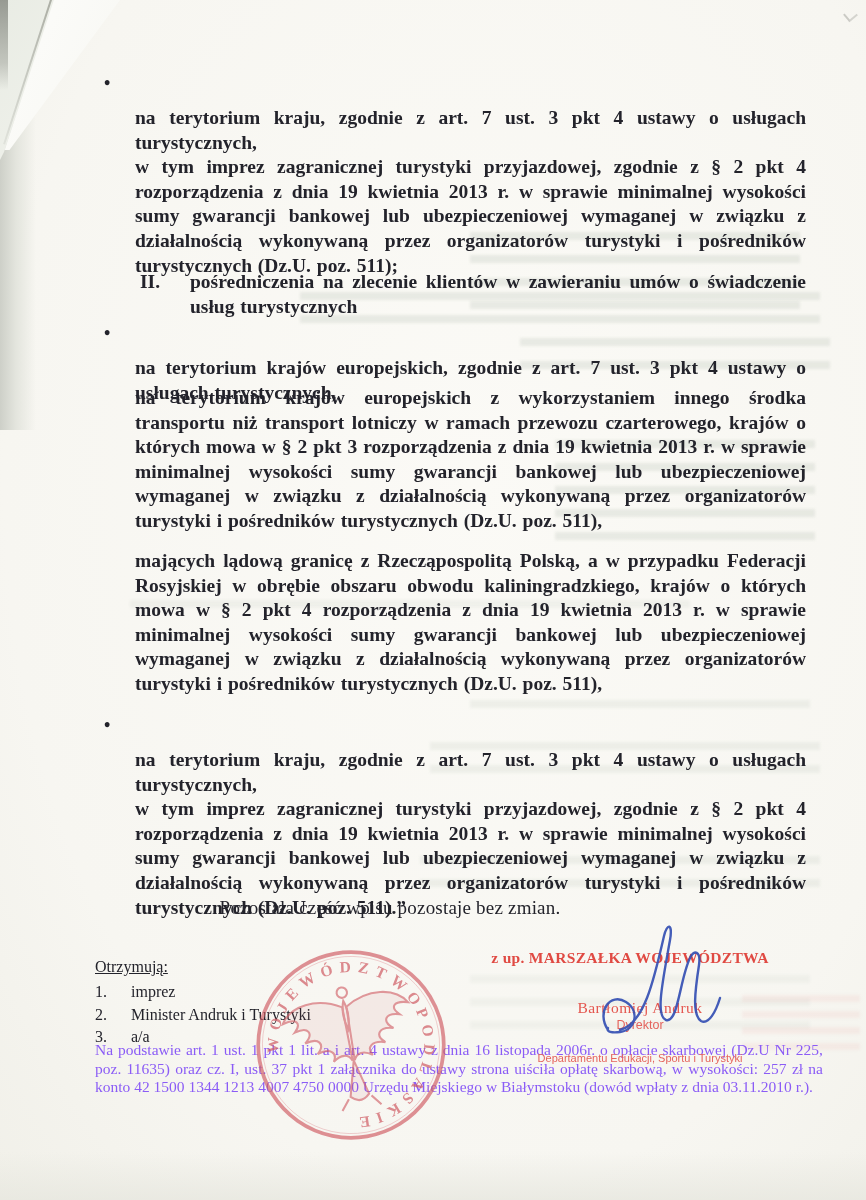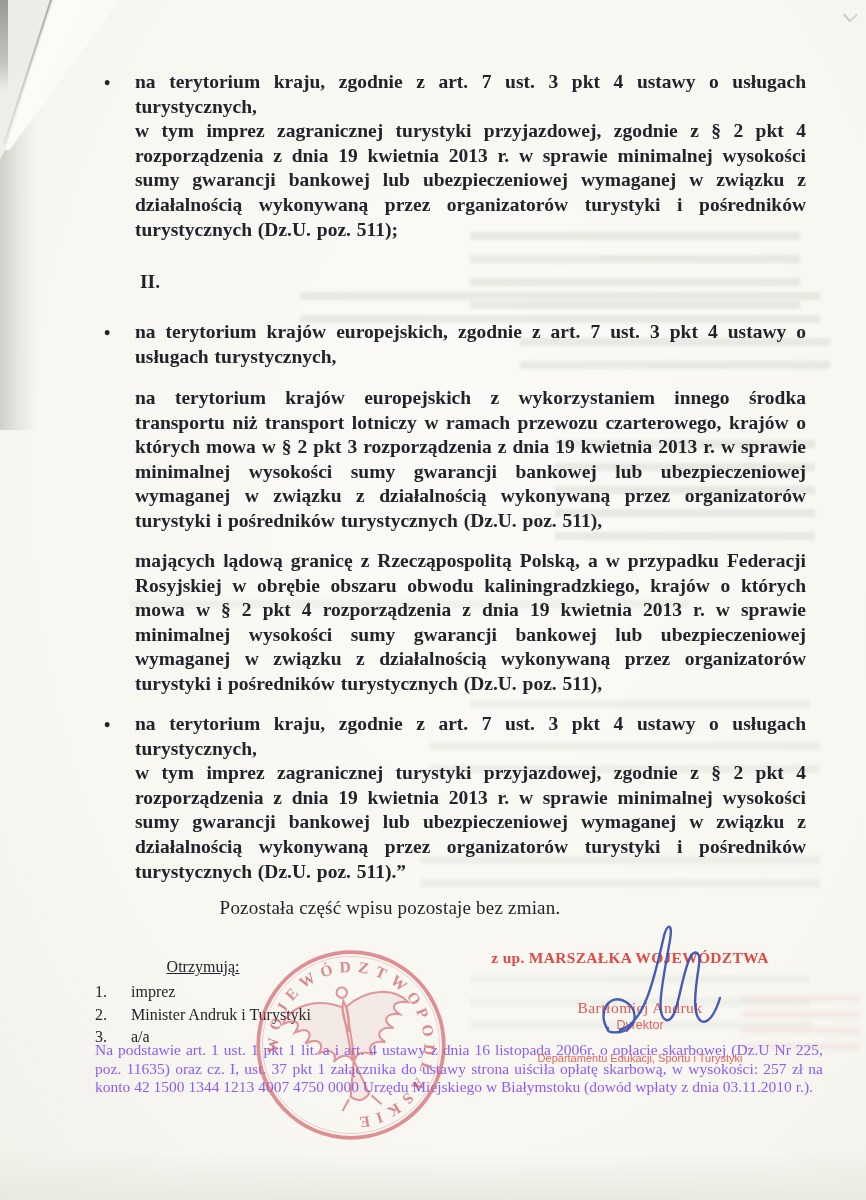--- a/index.html
+++ b/index.html
@@ -30,30 +30,30 @@
   .mark-tr{position:absolute;left:845px;top:10px;width:9px;height:8px;
     border-left:2px solid #b9b9b3;border-bottom:2px solid #c6c6c0;
     transform:rotate(-40deg);opacity:.7;}
   .ghost{position:absolute;filter:blur(1.4px);pointer-events:none;
     background:repeating-linear-gradient(180deg, rgba(116,136,116,.13) 0 8px, rgba(0,0,0,0) 8px 23px);}
   .ghost-red{background:repeating-linear-gradient(180deg, rgba(224,110,110,.16) 0 7px, rgba(0,0,0,0) 7px 16px);}
   
   .blk{position:absolute;left:95px;width:711px;font-weight:bold;
     font-size:19.5px;line-height:24.6px;text-align:justify;word-spacing:1px;}
   .bmark{position:absolute;left:9px;top:1px;font-size:18px;}
-  .btxt{margin-left:40px;}
+  .btxt{margin-left:40px;margin-top:36px;}
   .btxt p{margin:0;}
   .iimark{position:absolute;left:45px;top:0;}
   .iitxt{margin-left:95px;}
   .ind{padding-left:40px;box-sizing:border-box;}
   .closing{position:absolute;left:0;top:897px;width:780px;text-align:center;
     font-size:19px;font-weight:normal;letter-spacing:.2px;}
   
   .recipients{position:absolute;left:95px;top:958px;font-size:16px;line-height:18px;}
-  .rec-head{text-decoration:underline;margin-bottom:7px;text-align:center;}
+  .rec-head{text-decoration:underline;margin-bottom:7px;}
   .rec-row{display:flex;margin-top:4.5px;}
   .rec-num{width:36px;}
   .footnote{position:absolute;left:95px;top:1041px;width:728px;
     font-size:15.5px;line-height:18.6px;text-align:justify;color:#8b5cf6;z-index:4;}
   
   .authority{position:absolute;left:478px;top:949px;width:304px;text-align:center;
     color:#e04a43;font-weight:bold;font-size:15.5px;letter-spacing:.3px;z-index:5;}
   .signer{position:absolute;left:520px;top:999px;width:240px;text-align:center;
     color:#e4564f;z-index:5;}
   .signer-name{font-size:15.5px;letter-spacing:.5px;}
@@ -90,20 +90,21 @@
 <div class="blk" style="top:70px;">
   <span class="bmark">•</span>
   <div class="btxt">
     <p>na terytorium kraju, zgodnie z art. 7 ust. 3 pkt 4 ustawy o usługach turystycznych,</p>
     <p>w tym imprez zagranicznej turystyki przyjazdowej, zgodnie z § 2 pkt 4 rozporządzenia z dnia 19 kwietnia 2013 r. w sprawie minimalnej wysokości sumy gwarancji bankowej lub ubezpieczeniowej wymaganej w związku z działalnością wykonywaną przez organizatorów turystyki i pośredników turystycznych (Dz.U. poz. 511);</p>
   </div>
 </div>
 
 <div class="blk" style="top:270px;">
   <span class="iimark">II.</span>
+  <div class="iitxt">pośredniczenia na zlecenie klientów w zawieraniu umów o świadczenie usług turystycznych</div>
 </div>
 
 <div class="blk" style="top:320px;">
   <span class="bmark">•</span>
   <div class="btxt">
     <p>na terytorium krajów europejskich, zgodnie z art. 7 ust. 3 pkt 4 ustawy o usługach turystycznych,</p>
   </div>
 </div>
 
 <div class="blk ind" style="top:386px;">na terytorium krajów europejskich z wykorzystaniem innego środka transportu niż transport lotniczy w ramach przewozu czarterowego, krajów o których mowa w § 2 pkt 3 rozporządzenia z dnia 19 kwietnia 2013 r. w sprawie minimalnej wysokości sumy gwarancji bankowej lub ubezpieczeniowej wymaganej w związku z działalnością wykonywaną przez organizatorów turystyki i pośredników turystycznych (Dz.U. poz. 511),</div>

